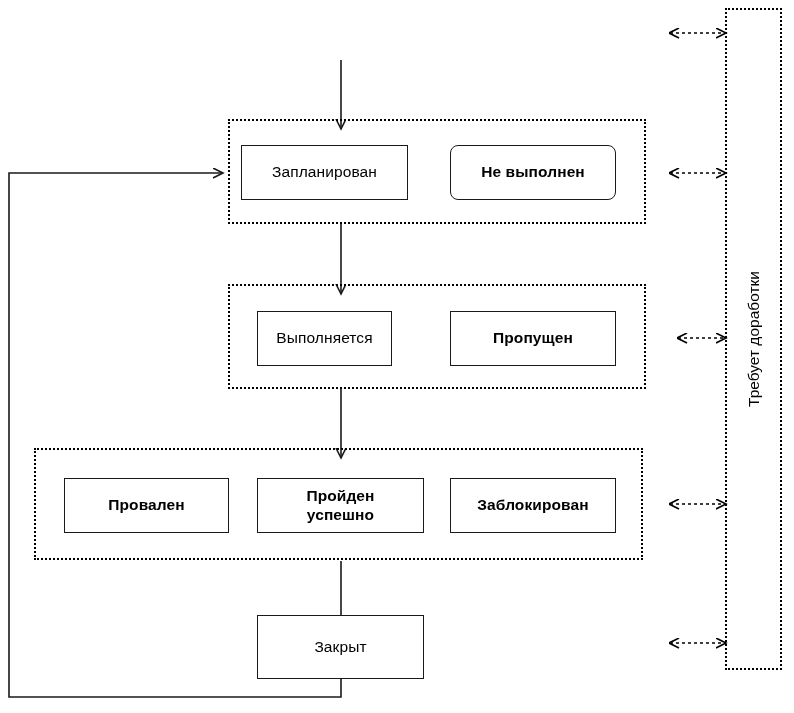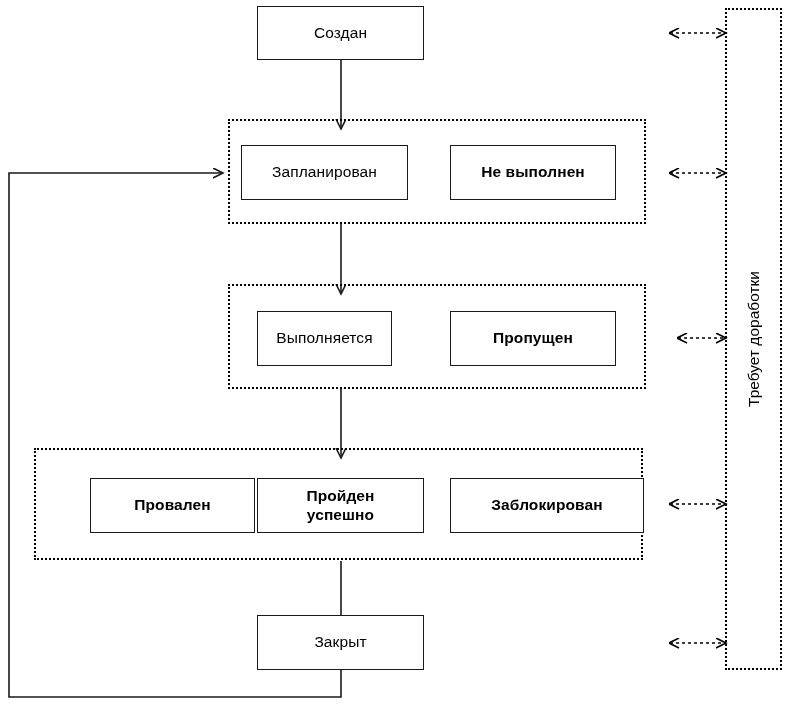--- a/index.html
+++ b/index.html
@@ -94,53 +94,50 @@
 
     <path d="M341,670 L341,697 L9,697 L9,173 L222,173" fill="none" stroke="#1a1a1a" stroke-width="1.6" marker-end="url(#solid-arrow)"></path>
 
     <line x1="670" y1="33" x2="725" y2="33" stroke="#000000" stroke-width="1.4" stroke-dasharray="3,3" marker-start="url(#dash-arrow-start)" marker-end="url(#dash-arrow-end)"></line>
     <line x1="670" y1="173" x2="725" y2="173" stroke="#000000" stroke-width="1.4" stroke-dasharray="3,3" marker-start="url(#dash-arrow-start)" marker-end="url(#dash-arrow-end)"></line>
     <line x1="678" y1="338" x2="725" y2="338" stroke="#000000" stroke-width="1.4" stroke-dasharray="3,3" marker-start="url(#dash-arrow-start)" marker-end="url(#dash-arrow-end)"></line>
     <line x1="670" y1="504" x2="725" y2="504" stroke="#000000" stroke-width="1.4" stroke-dasharray="3,3" marker-start="url(#dash-arrow-start)" marker-end="url(#dash-arrow-end)"></line>
     <line x1="670" y1="643" x2="725" y2="643" stroke="#000000" stroke-width="1.4" stroke-dasharray="3,3" marker-start="url(#dash-arrow-start)" marker-end="url(#dash-arrow-end)"></line>
   </svg>
 
-  <div class="state-box" style="left:257px; top:6px; width:167px; height:54px;">
-    <span>Создан</span>
-  </div>
 
   <div class="group-box" style="left:228px; top:119px; width:418px; height:105px;"></div>
   <div class="state-box" style="left:241px; top:145px; width:167px; height:55px;">
     <span>Запланирован</span>
   </div>
-  <div class="state-box bold" style="left:450px; top:145px; width:166px; height:55px;">
+  <div class="state-box bold" style="left:450px; top:145px; width:166px; height:55px;border-radius:8px;">
     <span>Не выполнен</span>
   </div>
 
   <div class="group-box" style="left:228px; top:284px; width:418px; height:105px;"></div>
   <div class="state-box" style="left:257px; top:311px; width:135px; height:55px;">
     <span>Выполняется</span>
   </div>
   <div class="state-box bold" style="left:450px; top:311px; width:166px; height:55px;">
     <span>Пропущен</span>
   </div>
 
   <div class="group-box" style="left:34px; top:448px; width:609px; height:112px;"></div>
-  <div class="state-box bold" style="left:64px; top:478px; width:165px; height:55px;margin-left:26px;">
+  <div class="state-box bold" style="left:64px; top:478px; width:165px; height:55px;">
     <span>Провален</span>
   </div>
   <div class="state-box bold" style="left:257px; top:478px; width:167px; height:55px; flex-direction:column;">
     <span>Пройден</span>
     <span>успешно</span>
   </div>
-  <div class="state-box bold" style="left:450px; top:478px; width:194px; height:55px;">
+  <div class="state-box bold" style="left:450px; top:478px; width:166px; height:55px;">
     <span>Заблокирован</span>
   </div>
 
-  <div class="state-box" style="left:257px; top:615px; width:167px; height:55px;">
+  <div class="state-box" style="left:257px; top:615px; width:167px; height:64px;">
     <span>Закрыт</span>
   </div>
 
   <div class="rework-box" style="left:725px; top:8px; width:57px; height:662px;">
     <div class="rework-label">Требует доработки</div>
   </div>
 
 </div>
 
 </body></html>

